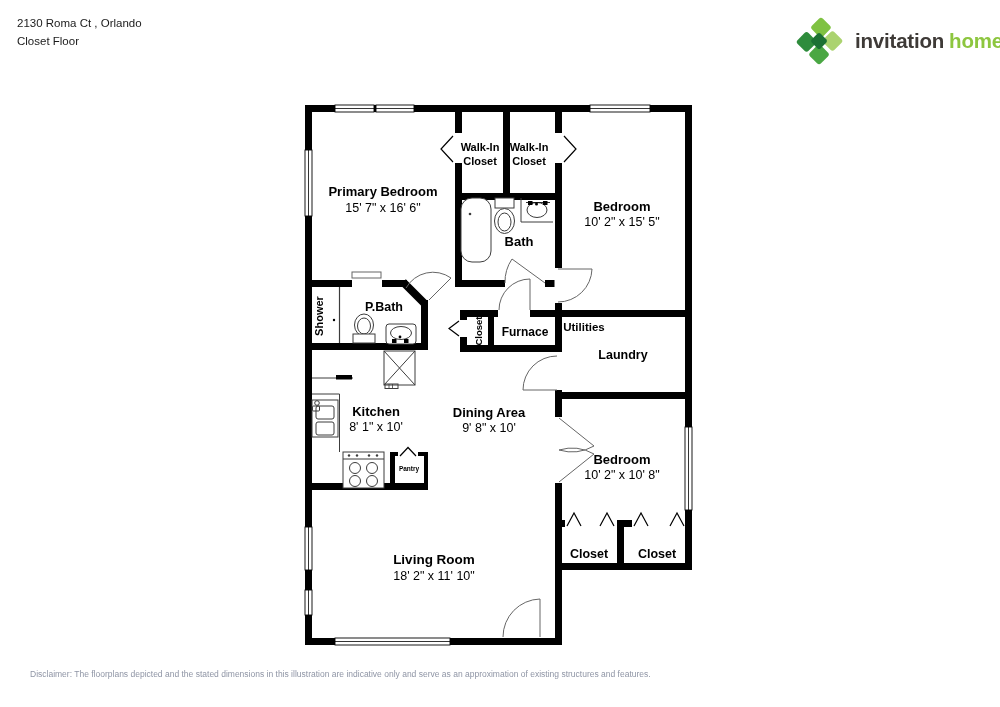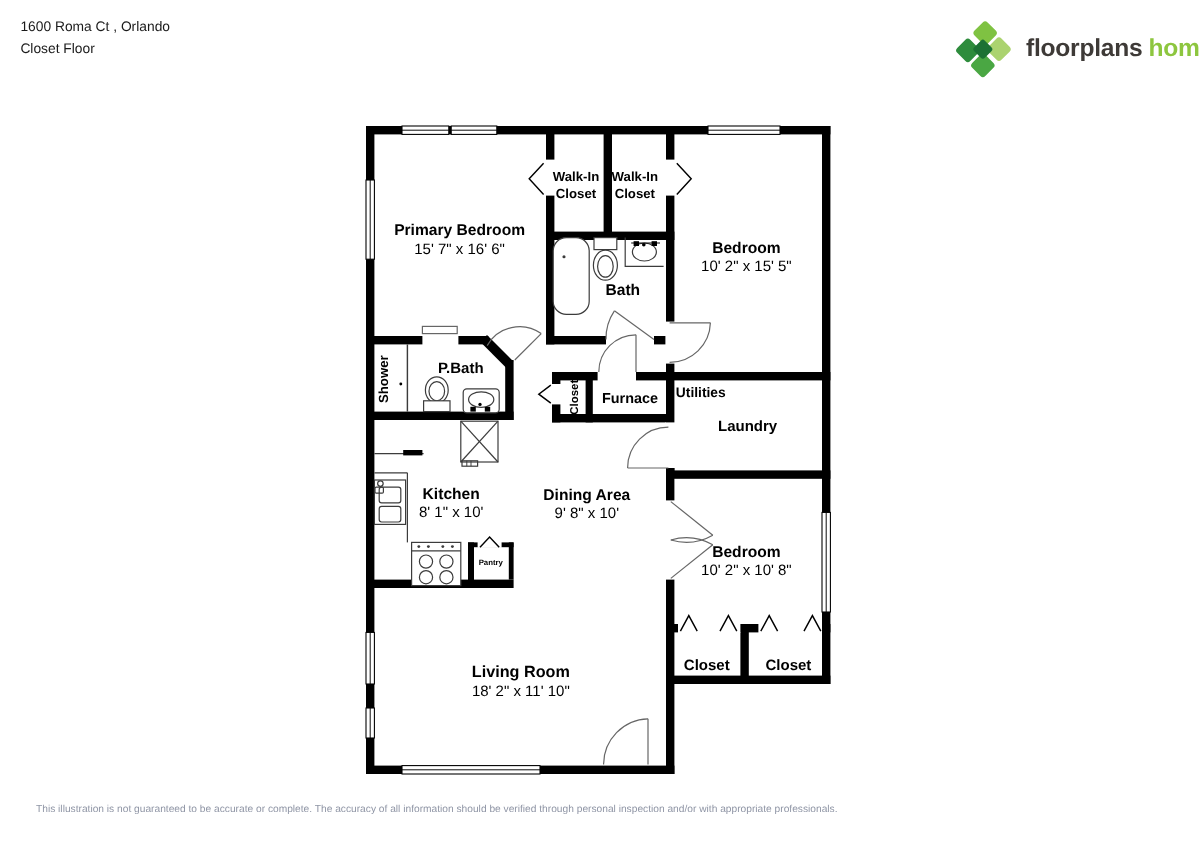--- a/index.html
+++ b/index.html
@@ -19,34 +19,34 @@
   .thin{fill:none;stroke:#3c3c3c;stroke-width:1;}
   .door{fill:none;stroke:#666;stroke-width:1;}
   .chev{fill:none;stroke:#000;stroke-width:1.2;}
   .win{fill:#fff;stroke:#000;stroke-width:0.9;}
   .winline{stroke:#000;stroke-width:0.8;}
 </style>
 </head>
 <body>
 
 <div class="header">
-  <div>1600 Roma Ct , Orlando</div>
+  <div>2130 Roma Ct , Orlando</div>
   <div>Closet Floor</div>
 </div>
 
 <div class="logo">
   <svg width="50" height="50" viewBox="0 0 52 50">
     <rect x="-8" y="-8" width="16" height="16" rx="3" transform="translate(39 25) rotate(45)" fill="#abd36f"></rect>
     <rect x="-8" y="-8" width="16" height="16" rx="3" transform="translate(27 11) rotate(45)" fill="#7fc242"></rect>
     <rect x="-8" y="-8" width="16" height="16" rx="3" transform="translate(25 39) rotate(45)" fill="#4aa743"></rect>
     <rect x="-8" y="-8" width="16" height="16" rx="3" transform="translate(12 26) rotate(45)" fill="#2e8c3c"></rect>
     <rect x="-6.5" y="-6.5" width="13" height="13" rx="2.5" transform="translate(25 25) rotate(45)" fill="#1c7134"></rect>
   </svg>
   <div class="logo-text">
-    <span style="color: rgb(62, 58, 55);">floorplans</span><span class="logo-word2" style="color: rgb(141, 198, 63);">homes</span>
+    <span style="color: rgb(62, 58, 55);">invitation</span><span class="logo-word2" style="color: rgb(141, 198, 63);">homes</span>
   </div>
 </div>
 
 <svg id="plan" width="405" height="560" viewBox="295 95 405 560">
 
   <g class="wall">
     <rect x="305" y="105" width="387" height="7"></rect>
     <rect x="305" y="105" width="7" height="540"></rect>
     <rect x="305" y="638" width="257" height="7"></rect>
     <rect x="685" y="105" width="7" height="465"></rect>
@@ -272,14 +272,14 @@
   <text x="622" y="479" font-size="12.5">10' 2" x 10' 8"</text>
 
   <text class="lbl" x="589" y="558" font-size="12.5">Closet</text>
   <text class="lbl" x="657" y="558" font-size="12.5">Closet</text>
 
   <text class="lbl" x="434" y="564" font-size="13.5">Living Room</text>
   <text x="434" y="580" font-size="12.5">18' 2" x 11' 10"</text>
 </svg>
 
 <div class="footer">
-  <div>This illustration is not guaranteed to be accurate or complete. The accuracy of all information should be verified through personal inspection and/or with appropriate professionals.</div>
+  <div>Disclaimer: The floorplans depicted and the stated dimensions in this illustration are indicative only and serve as an approximation of existing structures and features.</div>
 </div>
 
 </body></html>

